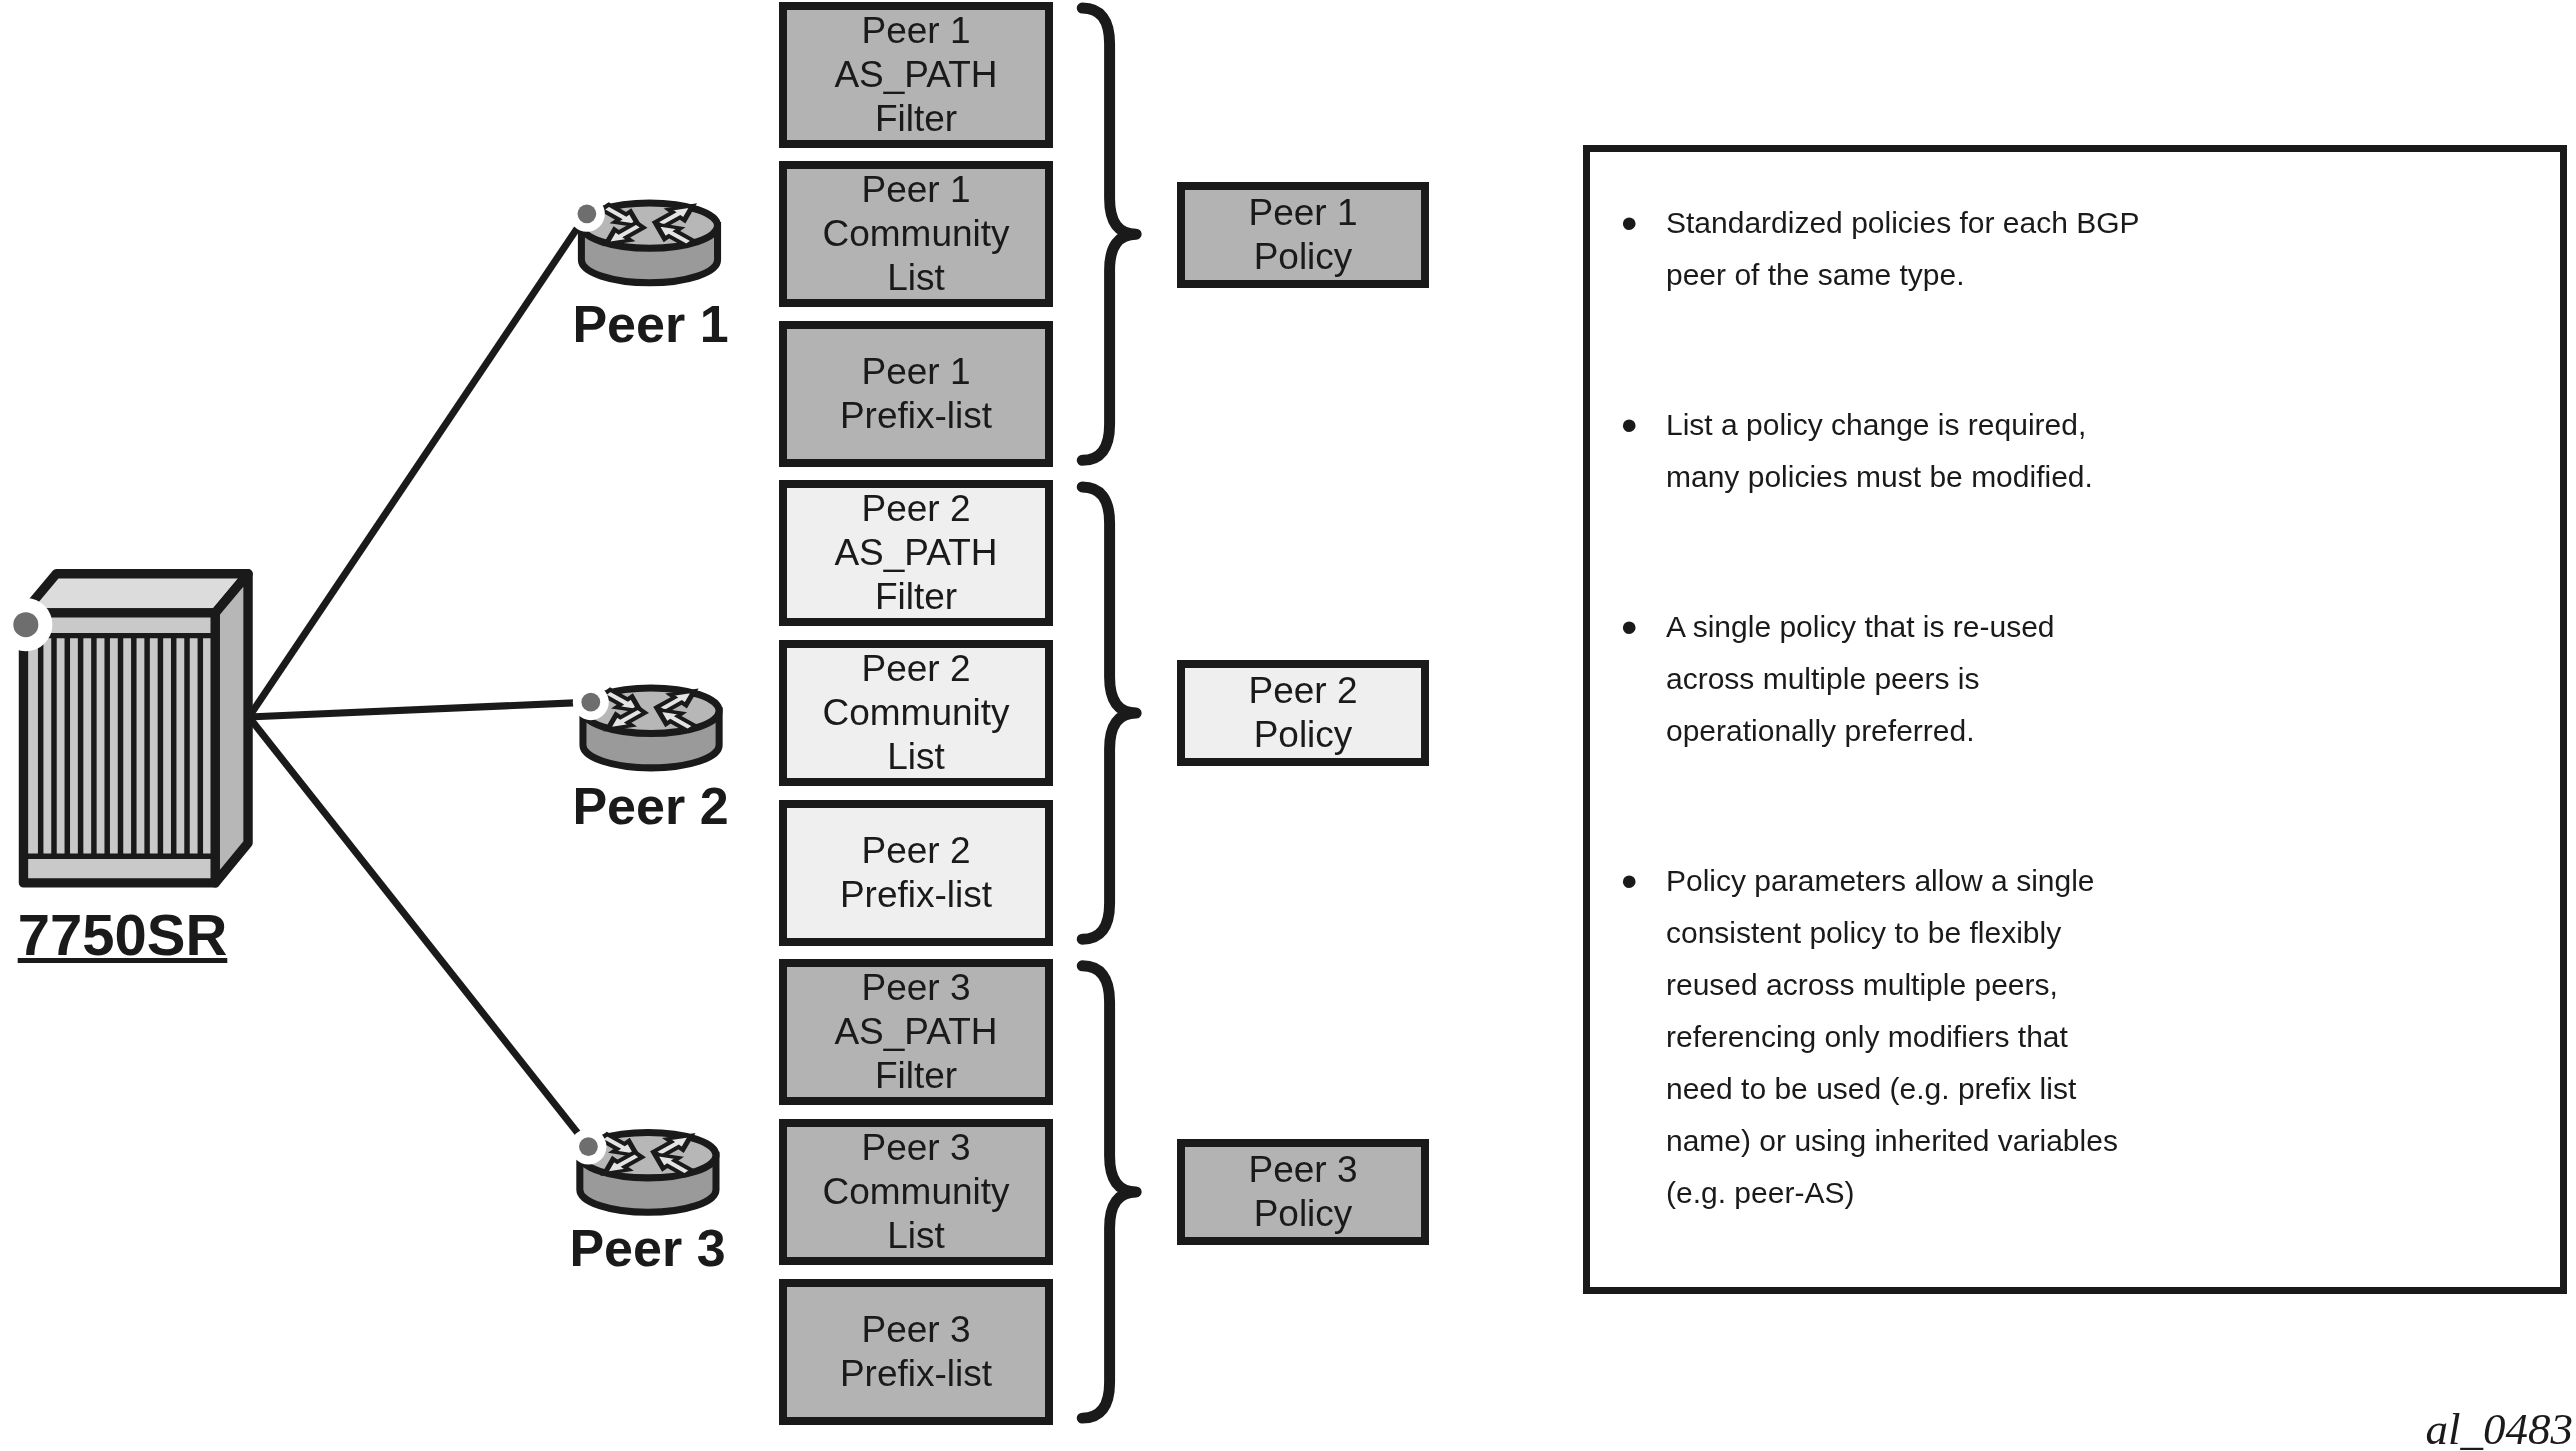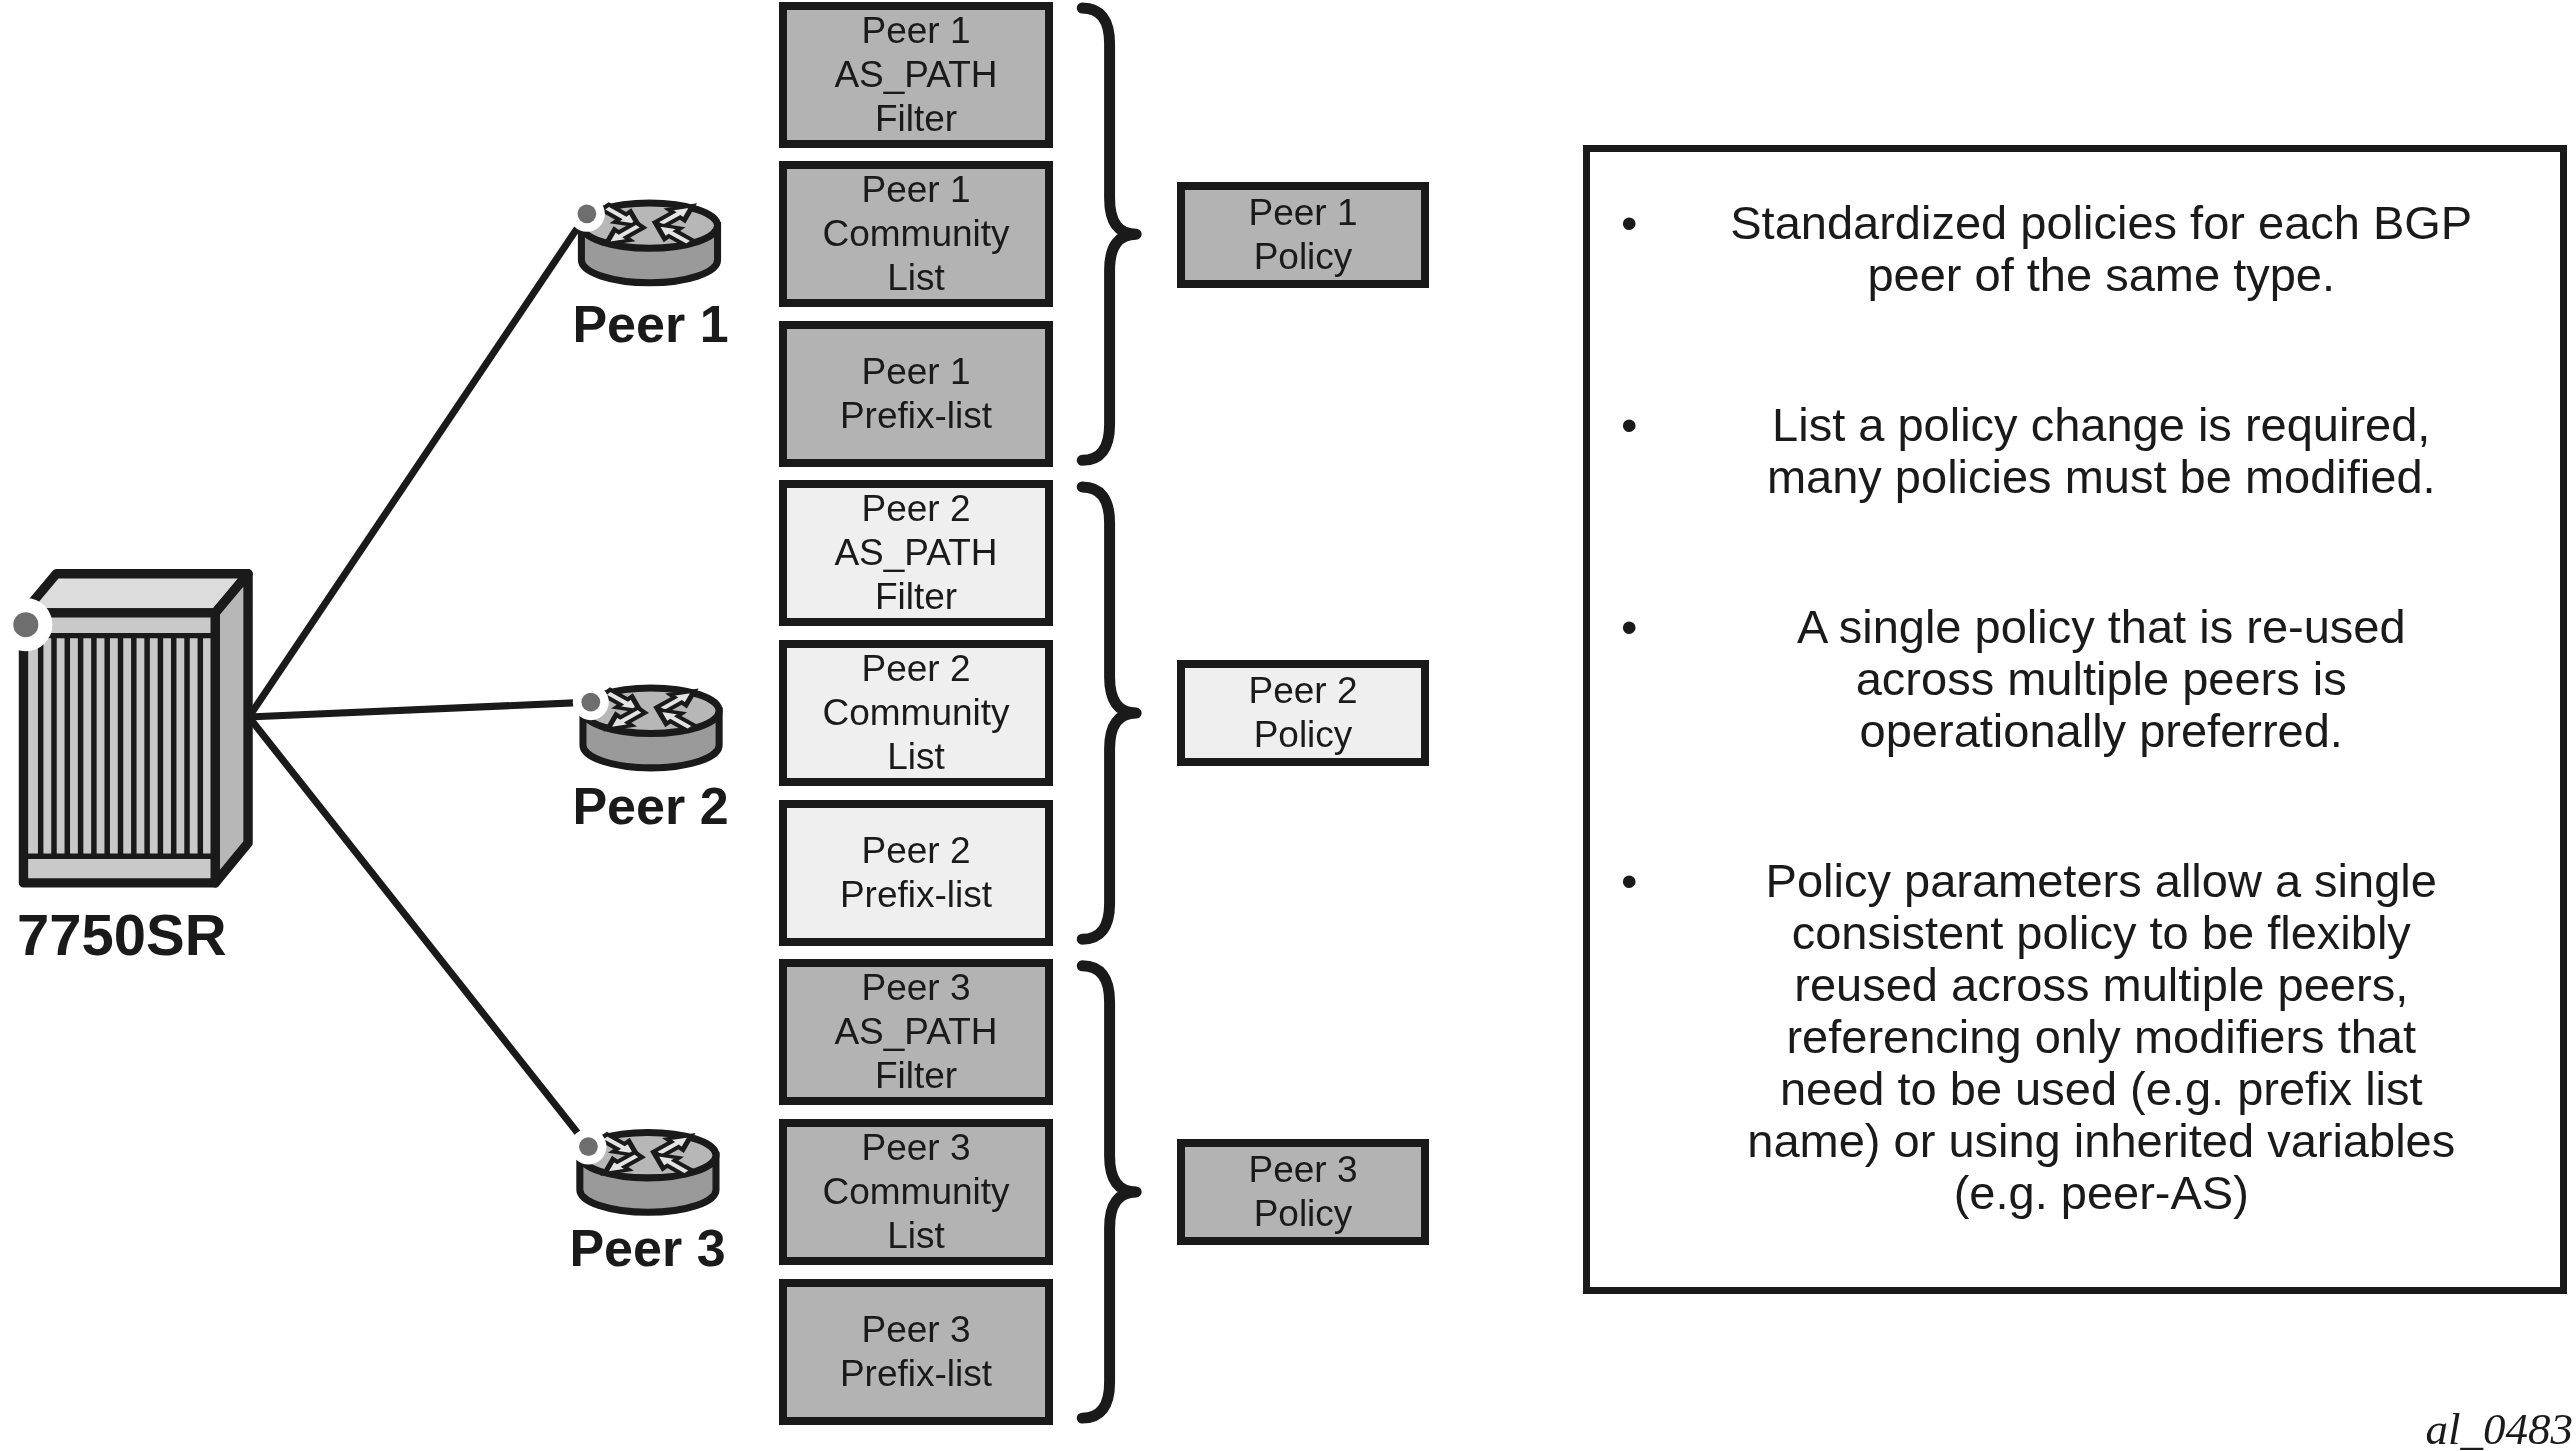--- a/index.html
+++ b/index.html
@@ -22,32 +22,32 @@
     font-size:37px;line-height:44px;white-space:pre-line;
   }
   .dark{background:#b3b3b3;}
   .light{background:#efefef;}
 
   .peer-label{
     position:absolute;width:219px;text-align:center;
     font-size:52px;font-weight:bold;line-height:55px;
   }
   .device-label{
-    position:absolute;left:17px;top:901px;width:211px;text-align:left;
-    font-size:58px;font-weight:bold;
+    position:absolute;left:17px;top:901px;width:211px;text-align:center;
+    font-size:58px;font-weight:bold;text-decoration:underline;
   }
 
   .panel{
     position:absolute;left:1583px;top:145px;width:984px;height:1149px;
     border:7.8px solid #1a1a1a;box-sizing:border-box;background:#ffffff;
     padding:45px 23.5px 0 31px;
   }
   .bullet{display:flex;margin:0 0 98px 0;}
   .bullet .marker{width:45px;font-size:47px;line-height:52px;flex:none;}
-  .bullet .btext{flex:1;font-size:47px;line-height:52px;white-space:pre-line;text-align:center;}
+  .bullet .btext{flex:1;font-size:30px;line-height:52px;white-space:pre-line;}
 
   .figure-id{
     position:absolute;right:3.1px;top:1403px;width:250px;text-align:right;
     font-family:"Liberation Serif",serif;font-style:italic;font-size:45px;
   }
 </style>
 </head>
 <body>
 
 <svg id="art" viewBox="0 0 3292 1855">

